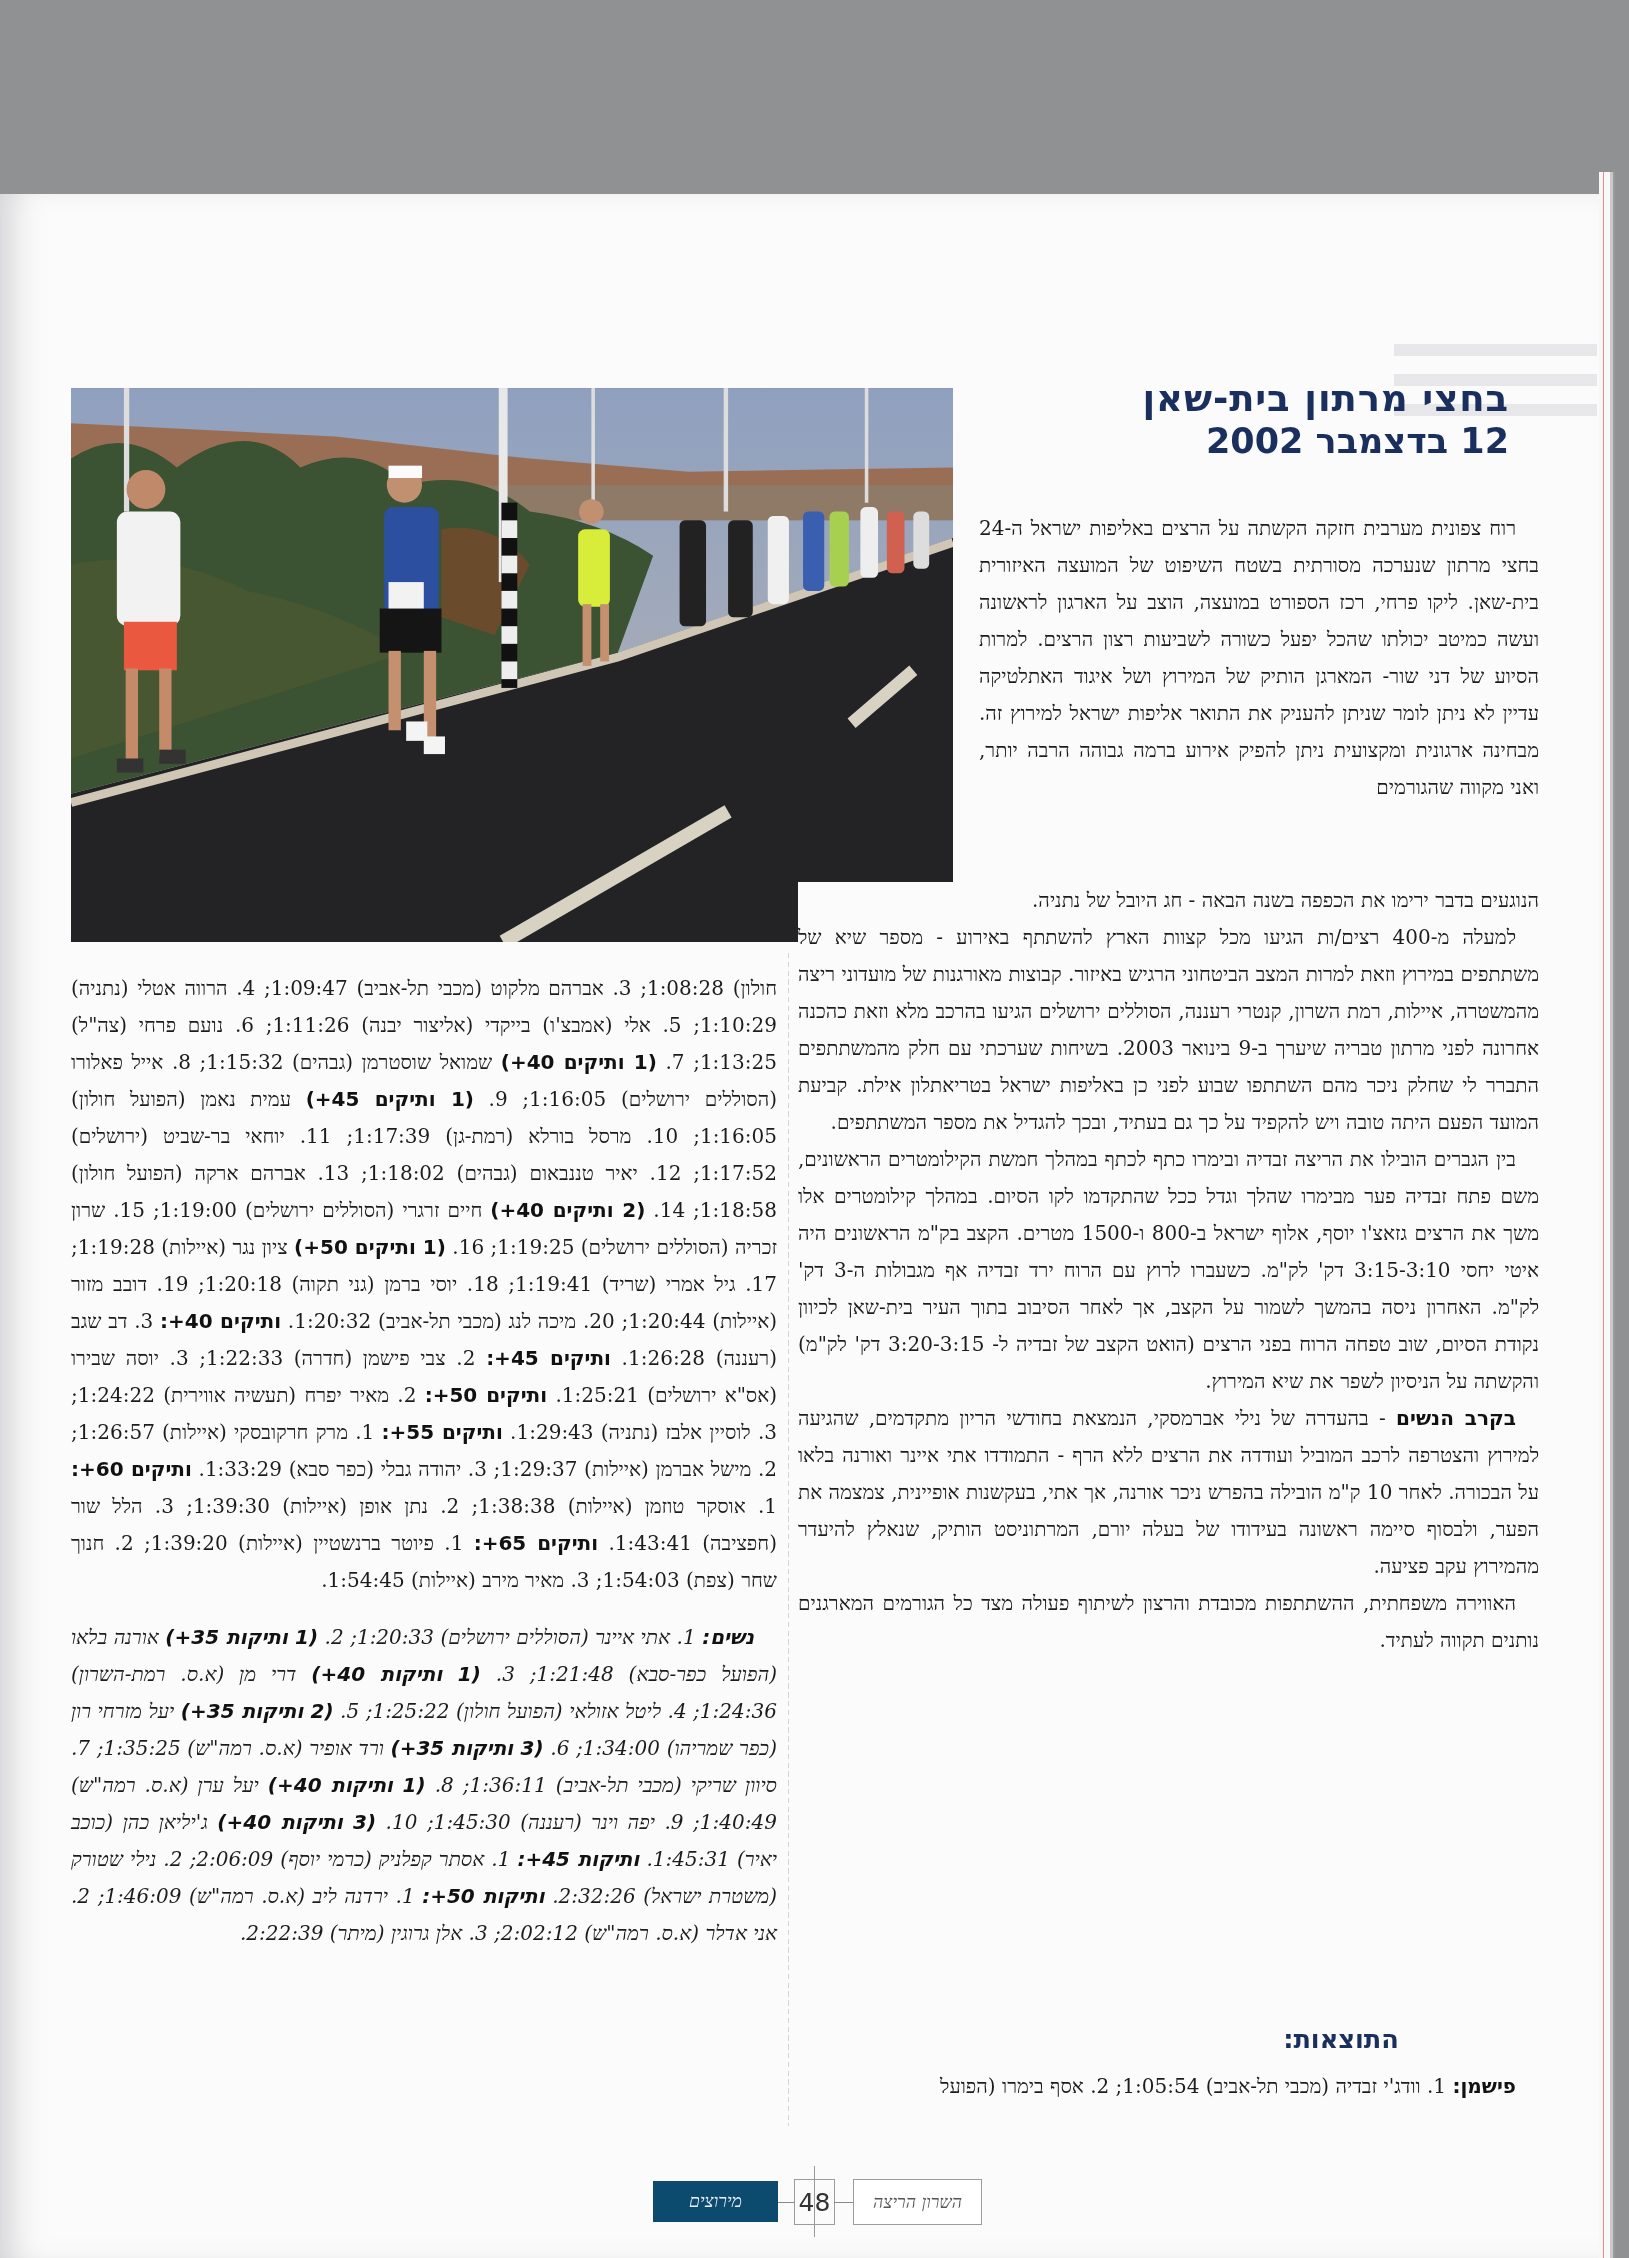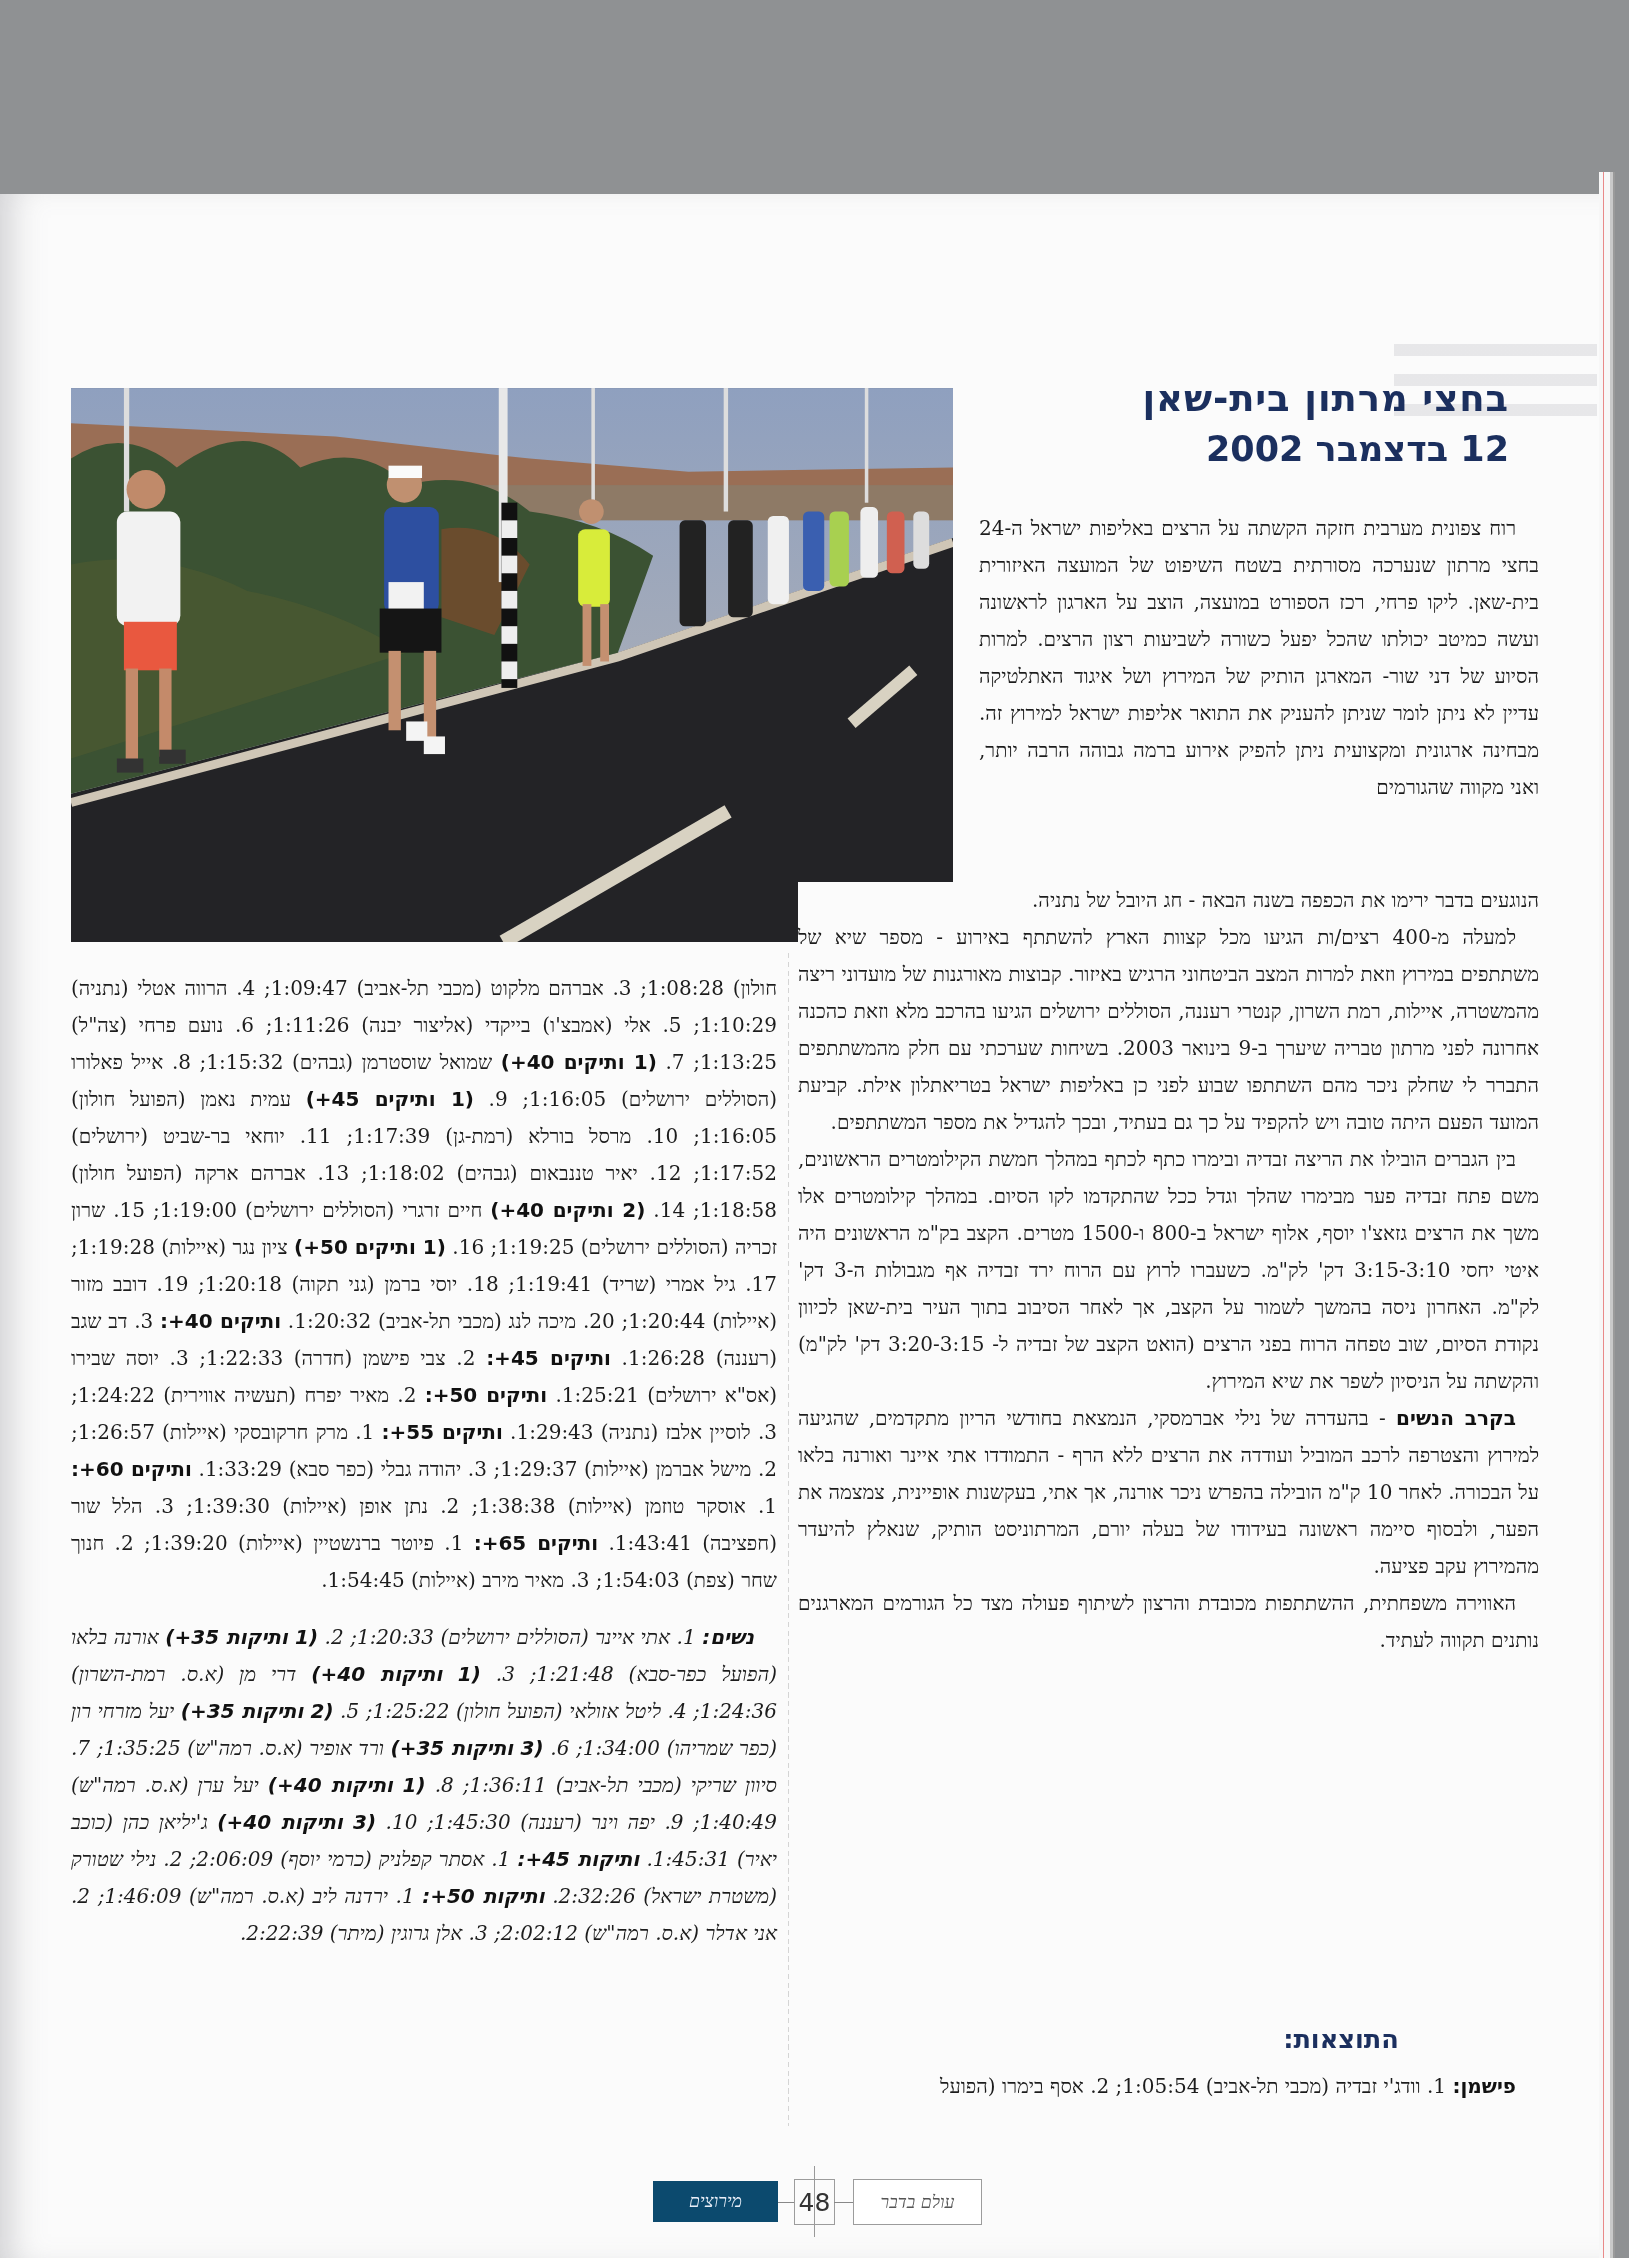--- a/index.html
+++ b/index.html
@@ -20,21 +20,21 @@
   .ghost { position:absolute; left:1394px; top:344px; width:203px; height:79px; opacity:.12;
            background:repeating-linear-gradient(180deg,#556 0 12.4px,transparent 12.4px 30px); }
 
   
   .title-block {
     position:absolute; left:1147px; top:378px; width:362px;
     direction:rtl; text-align:right; color:#1b2f5e;
     font-family:"DejaVu Sans", sans-serif; font-weight:bold;
   }
   .title-block .line { font-size:37px; line-height:42px; letter-spacing:0.9px; white-space:nowrap; }
-  .title-block .date { font-size:35px; line-height:42px;margin-top:8px; }
+  .title-block .date { font-size:35px; line-height:42px; }
 
   
   .photo {
     position:absolute; left:71px; top:388px; width:882px; height:554px;
     overflow:hidden; background:#2a2a2c;
   }
   .photo svg { display:block; }
   .photo-notch {
     position:absolute; left:798px; top:882px; width:159px; height:71px; background:#fbfbfb;
   }
@@ -193,15 +193,15 @@
   <p><span>חולון) 1:08:28; 3. אברהם מלקוט (מכבי תל-אביב) 1:09:47; 4. הרווה אטלי (נתניה) 1:10:29; 5. אלי (אמבצ'ו) בייקדי (אליצור יבנה) 1:11:26; 6. נועם פרחי (צה"ל) 1:13:25; 7. </span><b>(1 ותיקים 40+)</b><span> שמואל שוסטרמן (גבהים) 1:15:32; 8. אייל פאלורו (הסוללים ירושלים) 1:16:05; 9. </span><b>(1 ותיקים 45+)</b><span> עמית נאמן (הפועל חולון) 1:16:05; 10. מרסל בורלא (רמת-גן) 1:17:39; 11. יוחאי בר-שביט (ירושלים) 1:17:52; 12. יאיר טננבאום (גבהים) 1:18:02; 13. אברהם ארקה (הפועל חולון) 1:18:58; 14. </span><b>(2 ותיקים 40+)</b><span> חיים זרגרי (הסוללים ירושלים) 1:19:00; 15. שרון זכריה (הסוללים ירושלים) 1:19:25; 16. </span><b>(1 ותיקים 50+)</b><span> ציון נגר (איילות) 1:19:28; 17. גיל אמרי (שריד) 1:19:41; 18. יוסי ברמן (גני תקוה) 1:20:18; 19. דובב מזור (איילות) 1:20:44; 20. מיכה לנג (מכבי תל-אביב) 1:20:32. </span><b>ותיקים 40+:</b><span> 3. דב שגב (רעננה) 1:26:28. </span><b>ותיקים 45+:</b><span> 2. צבי פישמן (חדרה) 1:22:33; 3. יוסה שבירו (אס"א ירושלים) 1:25:21. </span><b>ותיקים 50+:</b><span> 2. מאיר יפרח (תעשיה אווירית) 1:24:22; 3. לוסיין אלבז (נתניה) 1:29:43. </span><b>ותיקים 55+:</b><span> 1. מרק חרקובסקי (איילות) 1:26:57; 2. מישל אברמן (איילות) 1:29:37; 3. יהודה גבלי (כפר סבא) 1:33:29. </span><b>ותיקים 60+:</b><span> 1. אוסקר טוזמן (איילות) 1:38:38; 2. נתן אופן (איילות) 1:39:30; 3. הלל שור (חפציבה) 1:43:41. </span><b>ותיקים 65+:</b><span> 1. פיוטר ברנשטיין (איילות) 1:39:20; 2. חנוך שחר (צפת) 1:54:03; 3. מאיר מירב (איילות) 1:54:45.</span></p>
   <p class="indent"><b>נשים:</b><span> 1. אתי איינר (הסוללים ירושלים) 1:20:33; 2. </span><b>(1 ותיקות 35+)</b><span> אורנה בלאו (הפועל כפר-סבא) 1:21:48; 3. </span><b>(1 ותיקות 40+)</b><span> דרי מן (א.ס. רמת-השרון) 1:24:36; 4. ליטל אזולאי (הפועל חולון) 1:25:22; 5. </span><b>(2 ותיקות 35+)</b><span> יעל מזרחי רון (כפר שמריהו) 1:34:00; 6. </span><b>(3 ותיקות 35+)</b><span> ורד אופיר (א.ס. רמה"ש) 1:35:25; 7. סיוון שריקי (מכבי תל-אביב) 1:36:11; 8. </span><b>(1 ותיקות 40+)</b><span> יעל ערן (א.ס. רמה"ש) 1:40:49; 9. יפה וינר (רעננה) 1:45:30; 10. </span><b>(3 ותיקות 40+)</b><span> ג'יליאן כהן (כוכב יאיר) 1:45:31. </span><b>ותיקות 45+:</b><span> 1. אסתר קפלניק (כרמי יוסף) 2:06:09; 2. נילי שטורק (משטרת ישראל) 2:32:26. </span><b>ותיקות 50+:</b><span> 1. ירדנה ליב (א.ס. רמה"ש) 1:46:09; 2. אני אדלר (א.ס. רמה"ש) 2:02:12; 3. אלן גרוגין (מיתר) 2:22:39.</span></p>
 </div>
 
 <div class="footer">
   <div class="vline"></div>
   <div class="section-tab">מירוצים</div>
   <div class="conn1"></div>
   <div class="page-no">48</div>
   <div class="conn2"></div>
-  <div class="mag-name">עולם בדבר</div>
+  <div class="mag-name">השרון הריצה</div>
 </div>
 
 
 </body></html>

